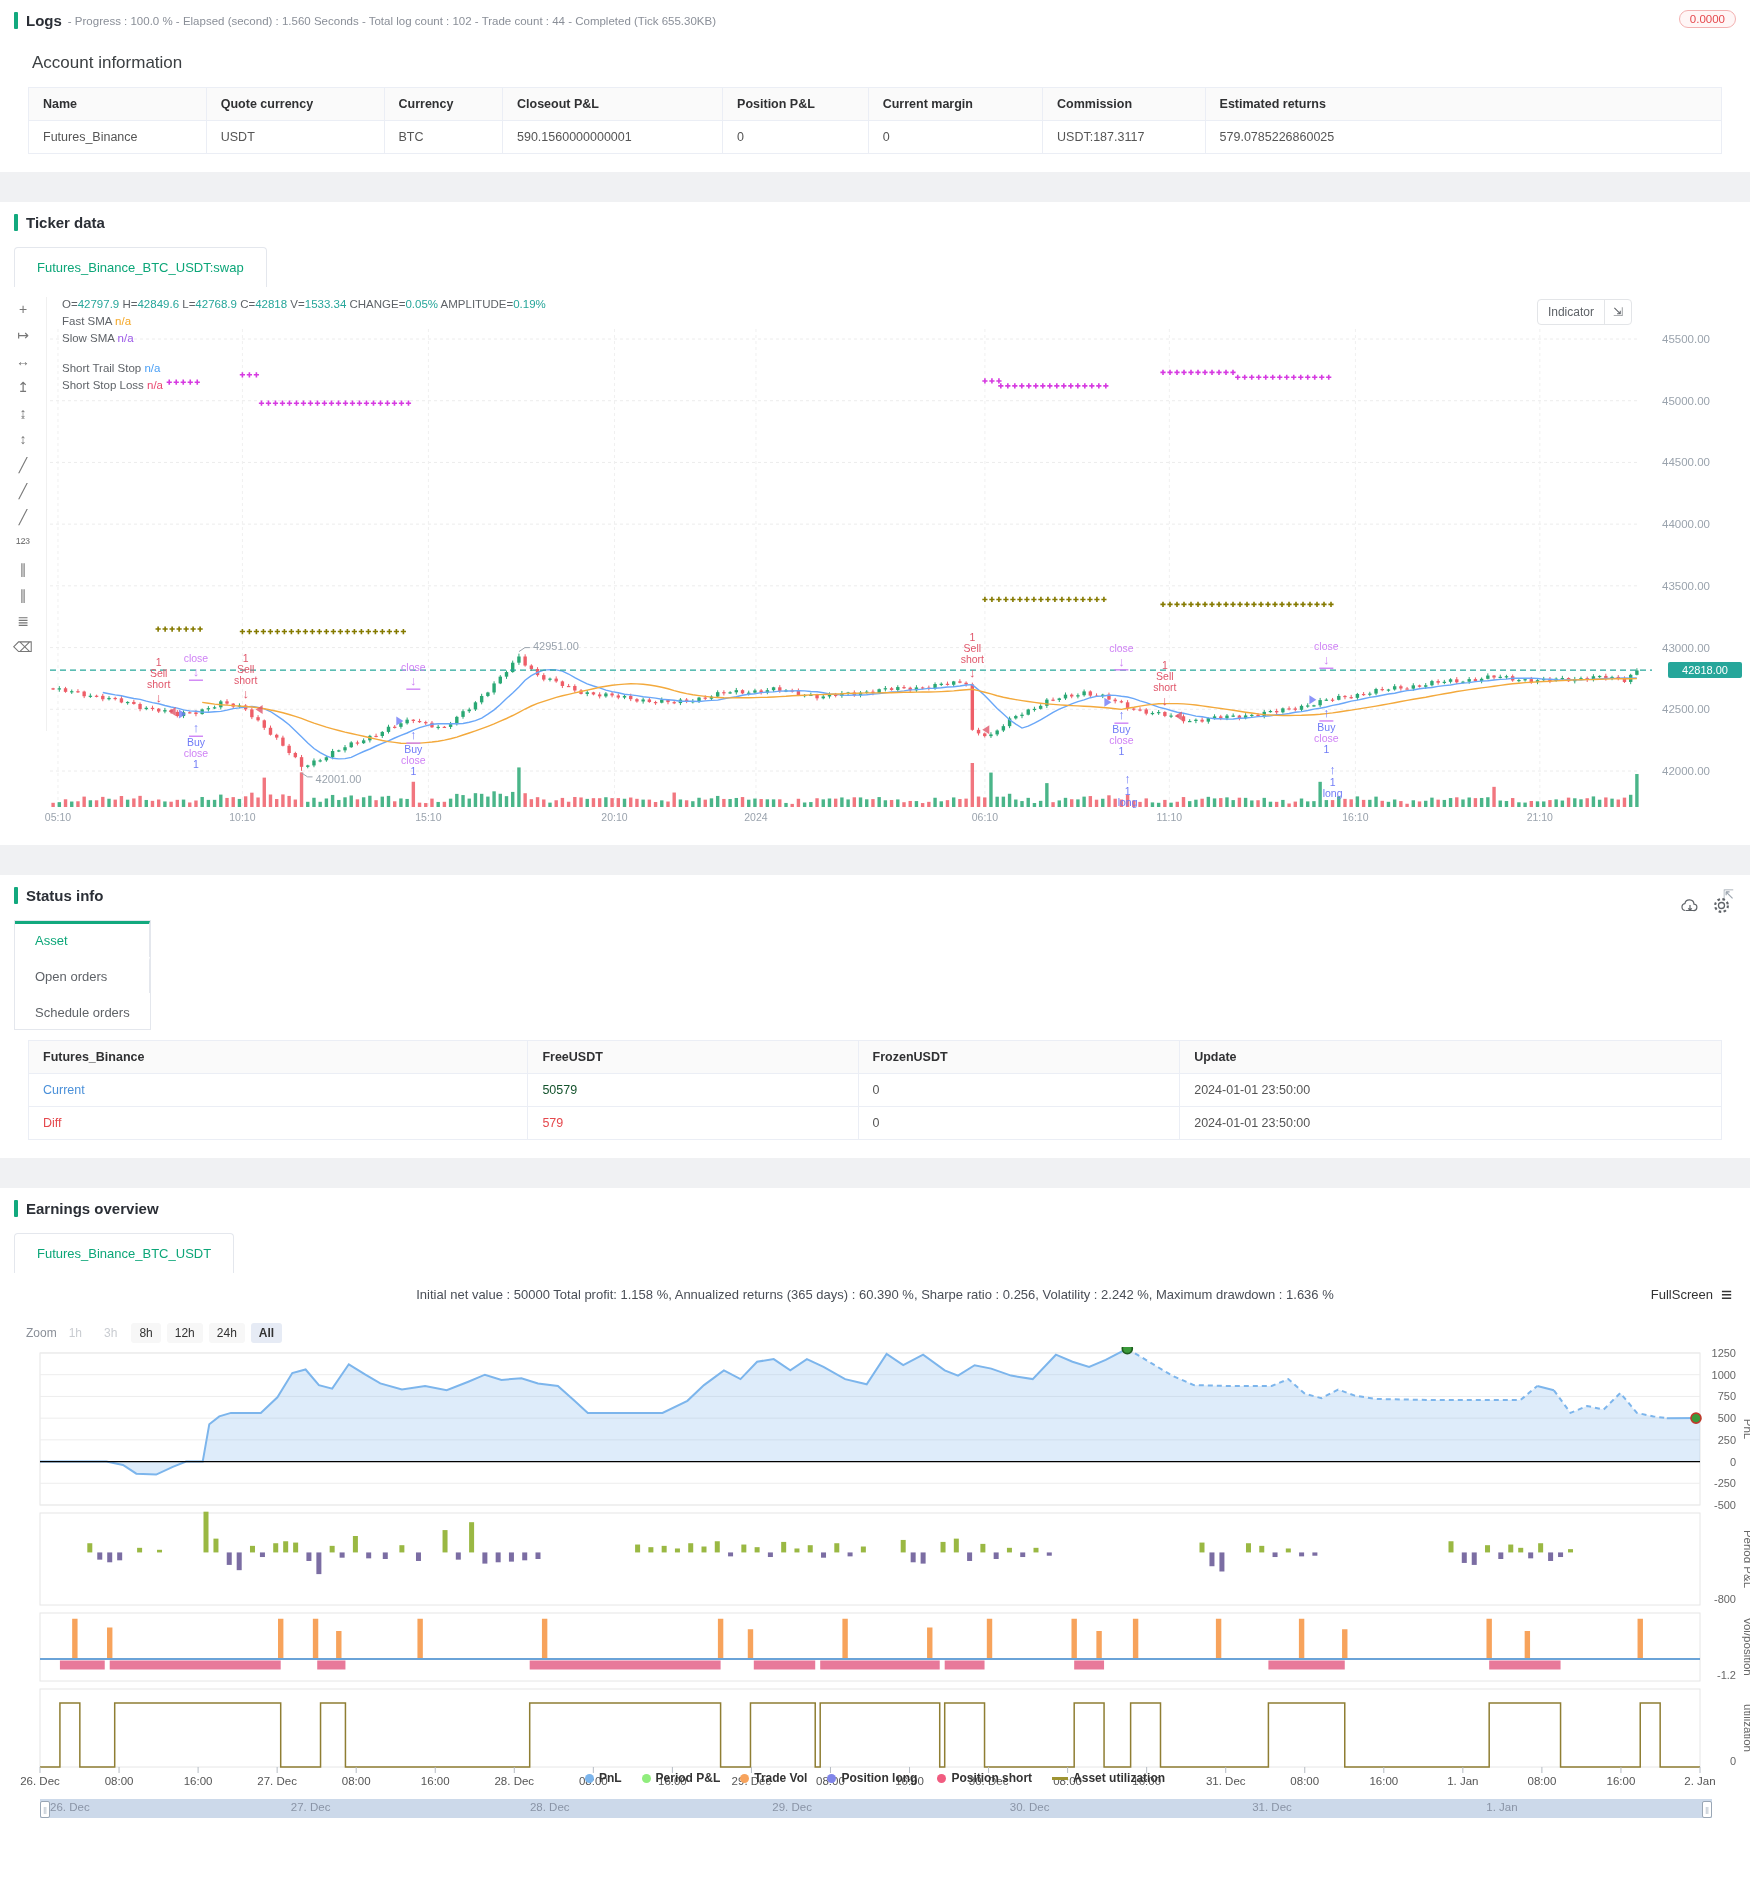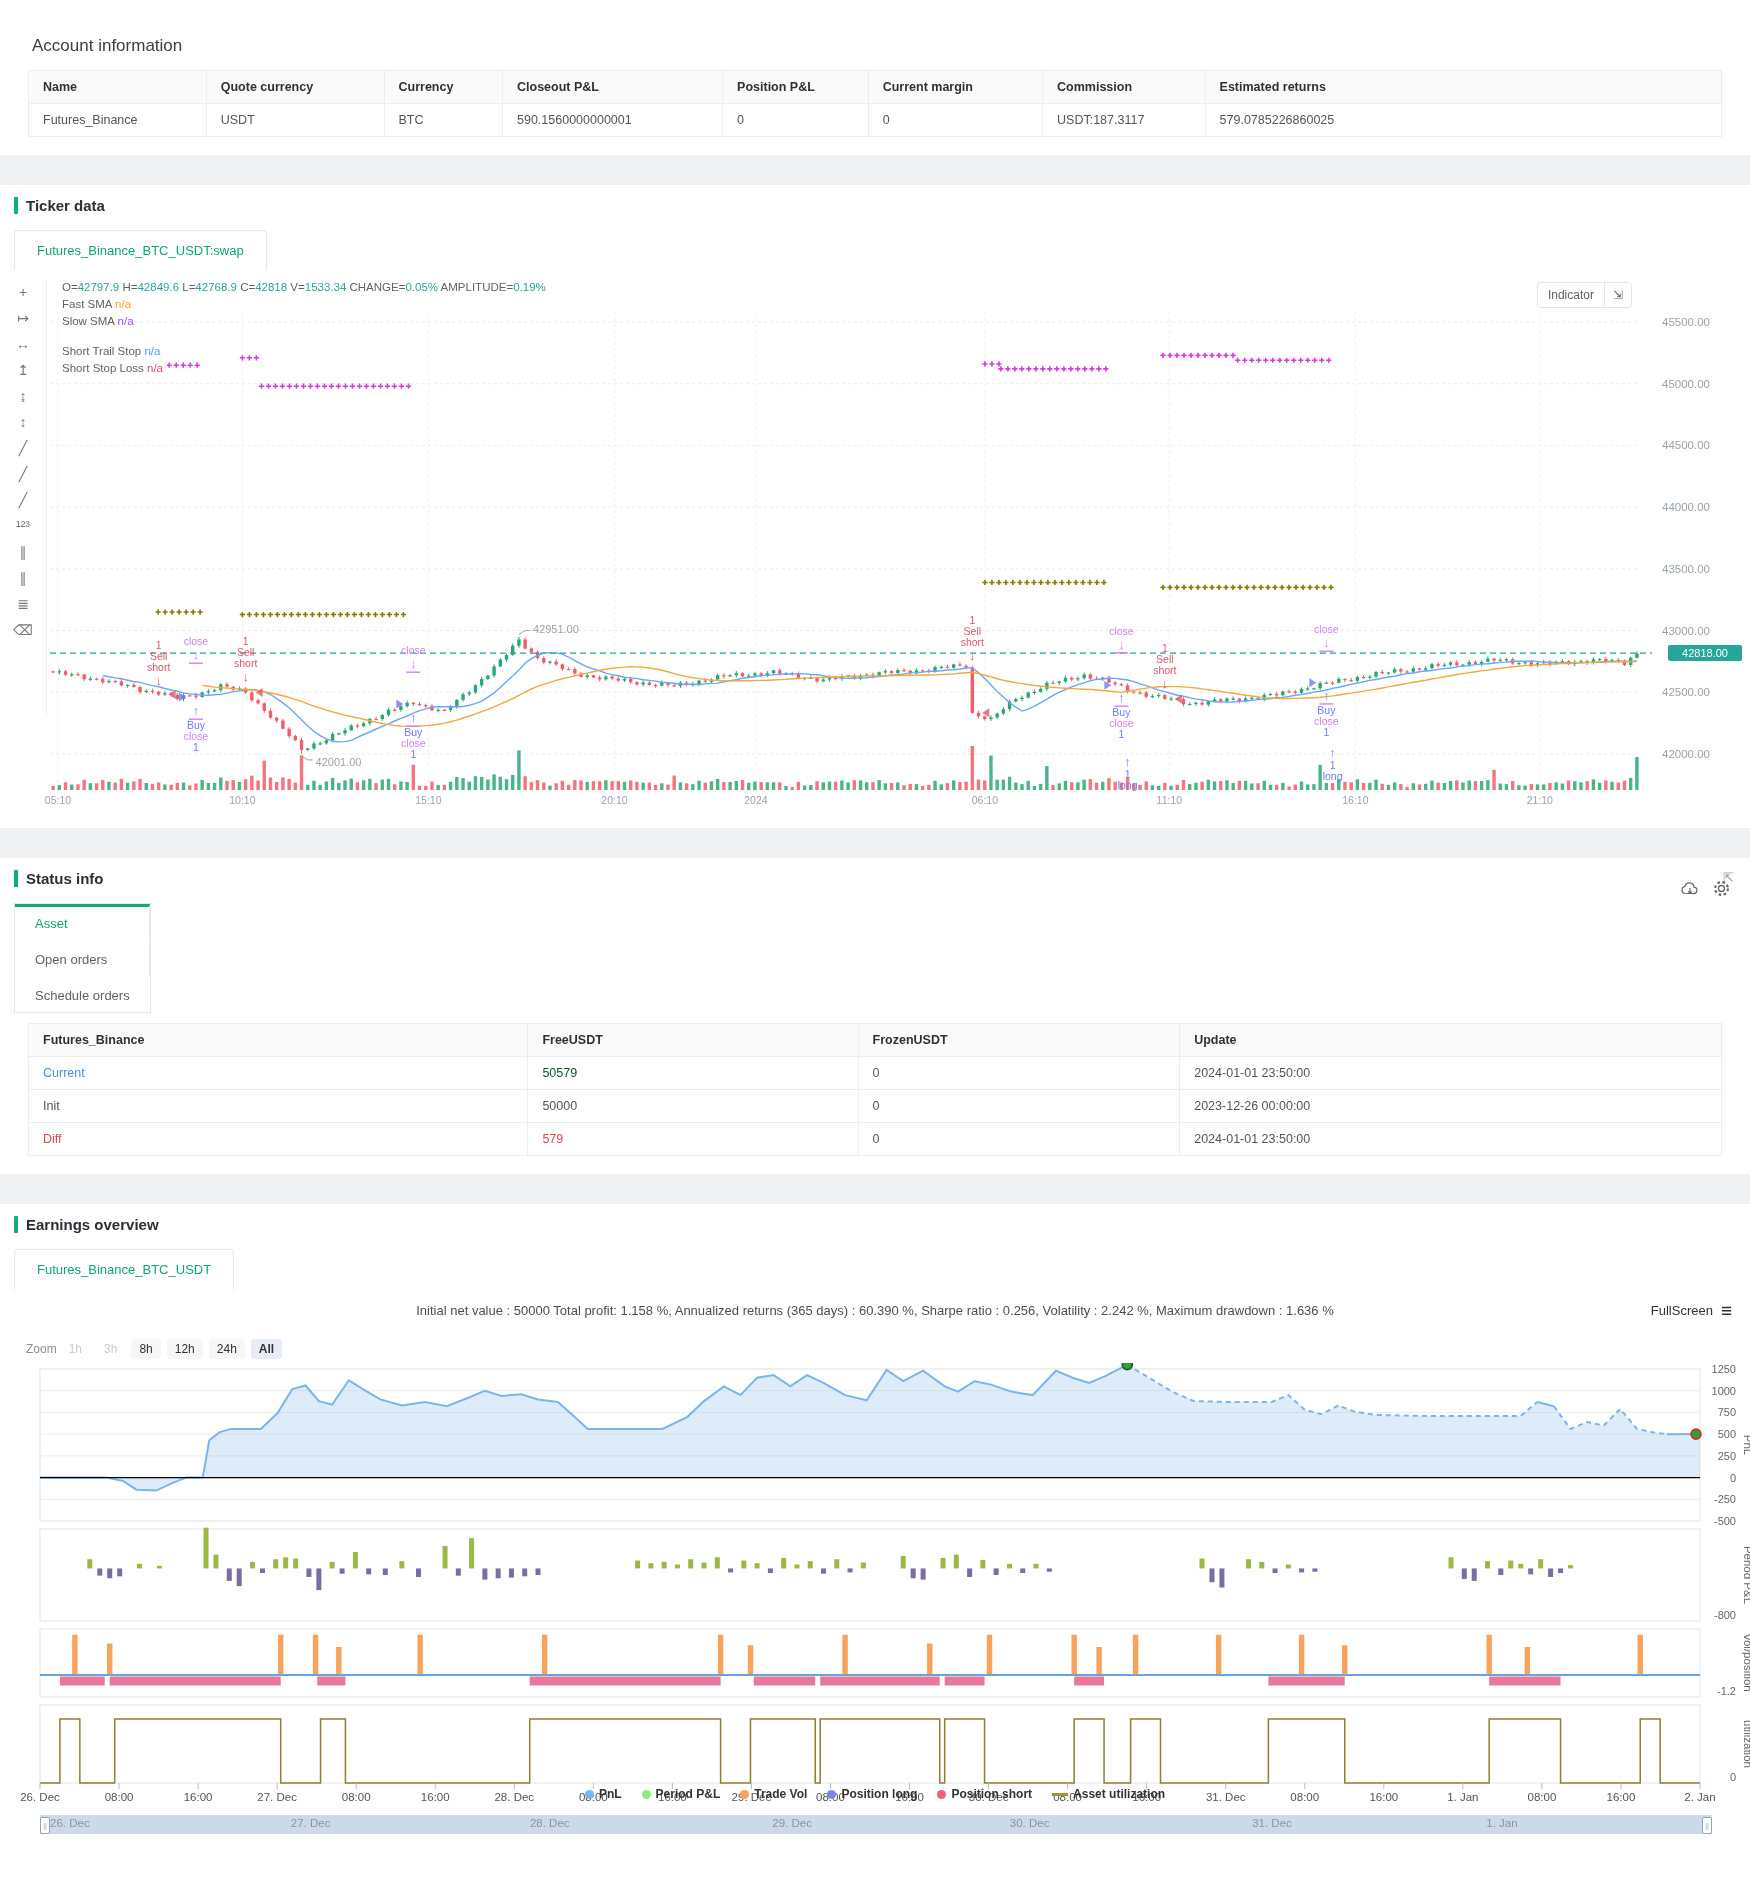--- a/index.html
+++ b/index.html
@@ -53,20 +53,26 @@
   .linem{width:16px;height:3px;}
   .navigator{position:relative;margin:4px 0 0 40px;width:1672px;height:19px;background:#ccd9ea;}
   .nav-label{position:absolute;top:2px;font-size:11.5px;color:#8a94a6;}
   .nav-handle{position:absolute;top:2px;width:8px;height:15px;background:#fff;border:1px solid #99a6b5;border-radius:2px;z-index:2;display:flex;align-items:center;justify-content:center;font-size:7px;color:#99a6b5;cursor:ew-resize;}
   .svg-abs{display:block;}
 </style>
 </head>
 <body>
 
 <div class="sec">
+  <div class="sec-head">
+    <div class="green-bar"></div>
+    <div class="sec-title">Logs</div>
+    <div class="logs-status">- Progress : 100.0 % - Elapsed (second) : 1.560  Seconds - Total log count : 102 - Trade count : 44 - Completed (Tick 655.30KB)</div>
+    <div class="pill">0.0000</div>
+  </div>
   <div class="sub-heading">Account information</div>
   <table class="grid">
     <thead>
         <tr id="acct-head">
           <th style="width: 10.5%;">Name</th>
           <th style="width: 10.5%;">Quote currency</th>
           <th style="width: 7%;">Currency</th>
           <th style="width: 13%;">Closeout P&amp;L</th>
           <th style="width: 8.6%;">Position P&amp;L</th>
           <th style="width: 10.3%;">Current margin</th>
@@ -1062,26 +1068,20 @@
         </tr>
       </thead>
     <tbody id="status-body">
         <tr>
           <td style="color: rgb(74, 144, 217);">Current</td>
           <td style="color: #14532d;">50579</td>
           <td>0</td>
           <td>2024-01-01 23:50:00</td>
         </tr>
         <tr>
-          <td style="color: rgb(85, 85, 85);">Init</td>
-          <td style="color: rgb(85, 85, 85);">50000</td>
-          <td>0</td>
-          <td>2023-12-26 00:00:00</td>
-        </tr>
-        <tr>
           <td style="color: rgb(229, 72, 77);">Diff</td>
           <td style="color: rgb(229, 72, 77);">579</td>
           <td>0</td>
           <td>2024-01-01 23:50:00</td>
         </tr>
       </tbody>
   </table>
 </div>
 
 <div class="band"></div>

